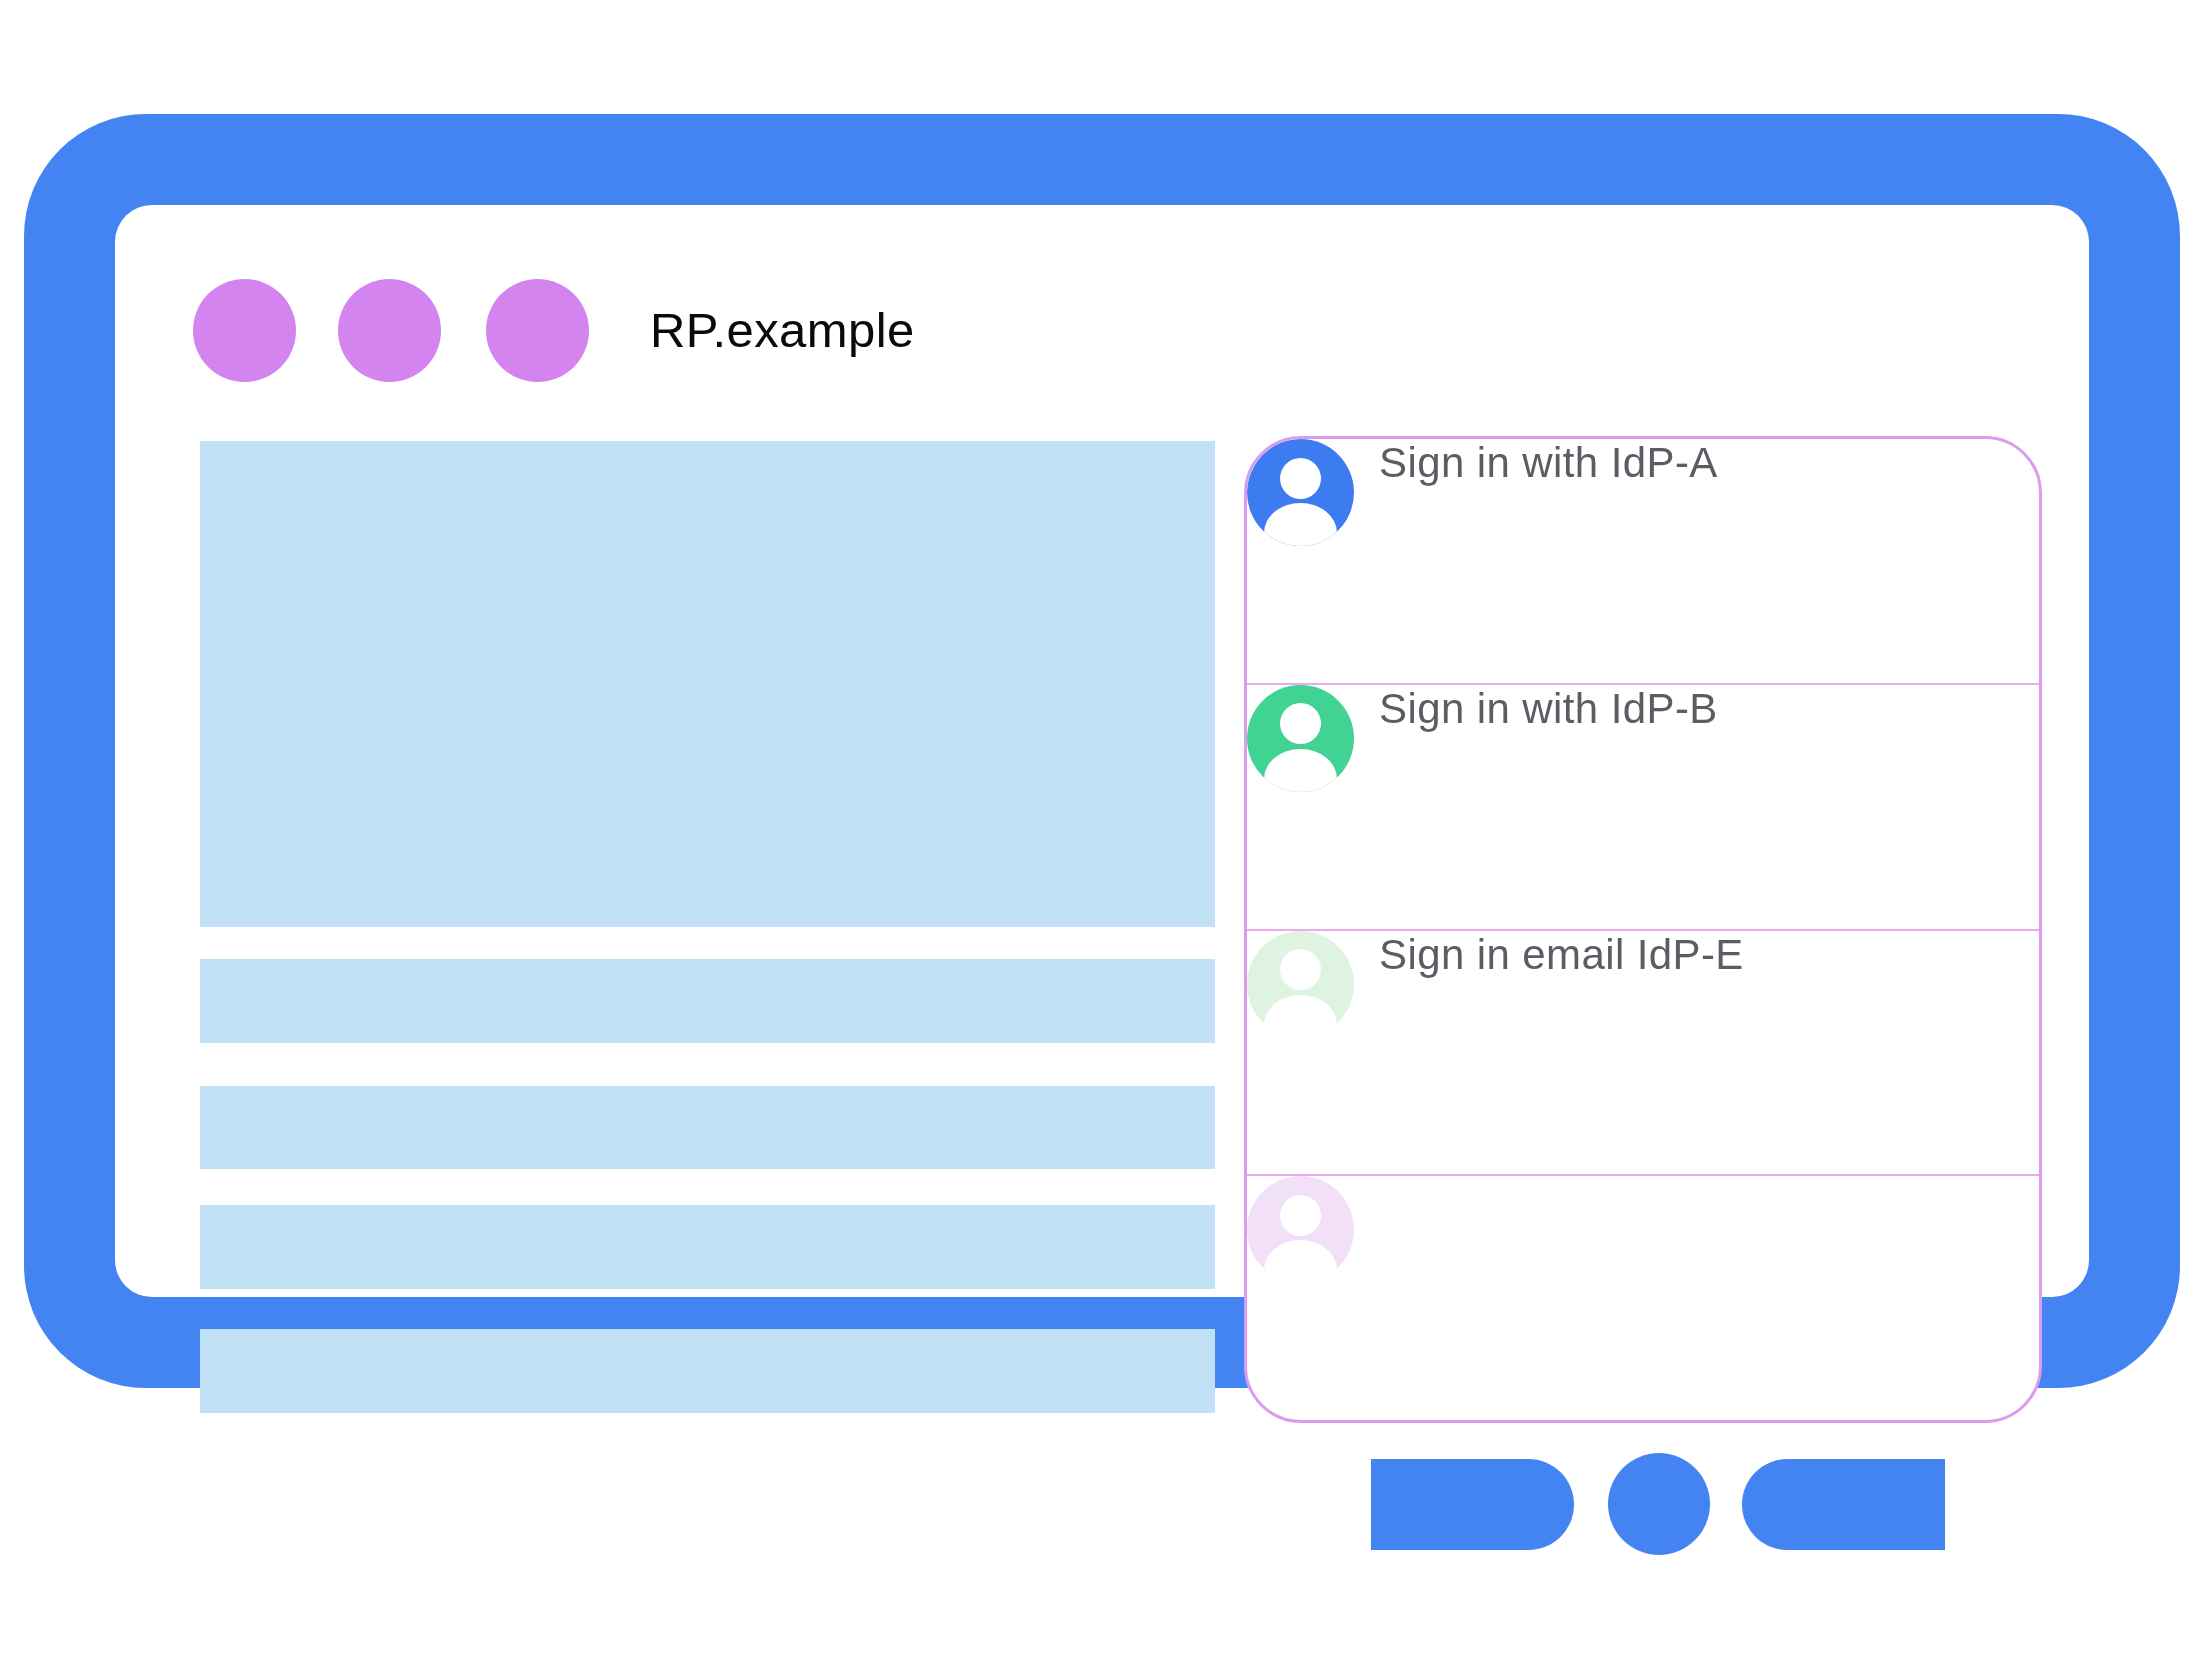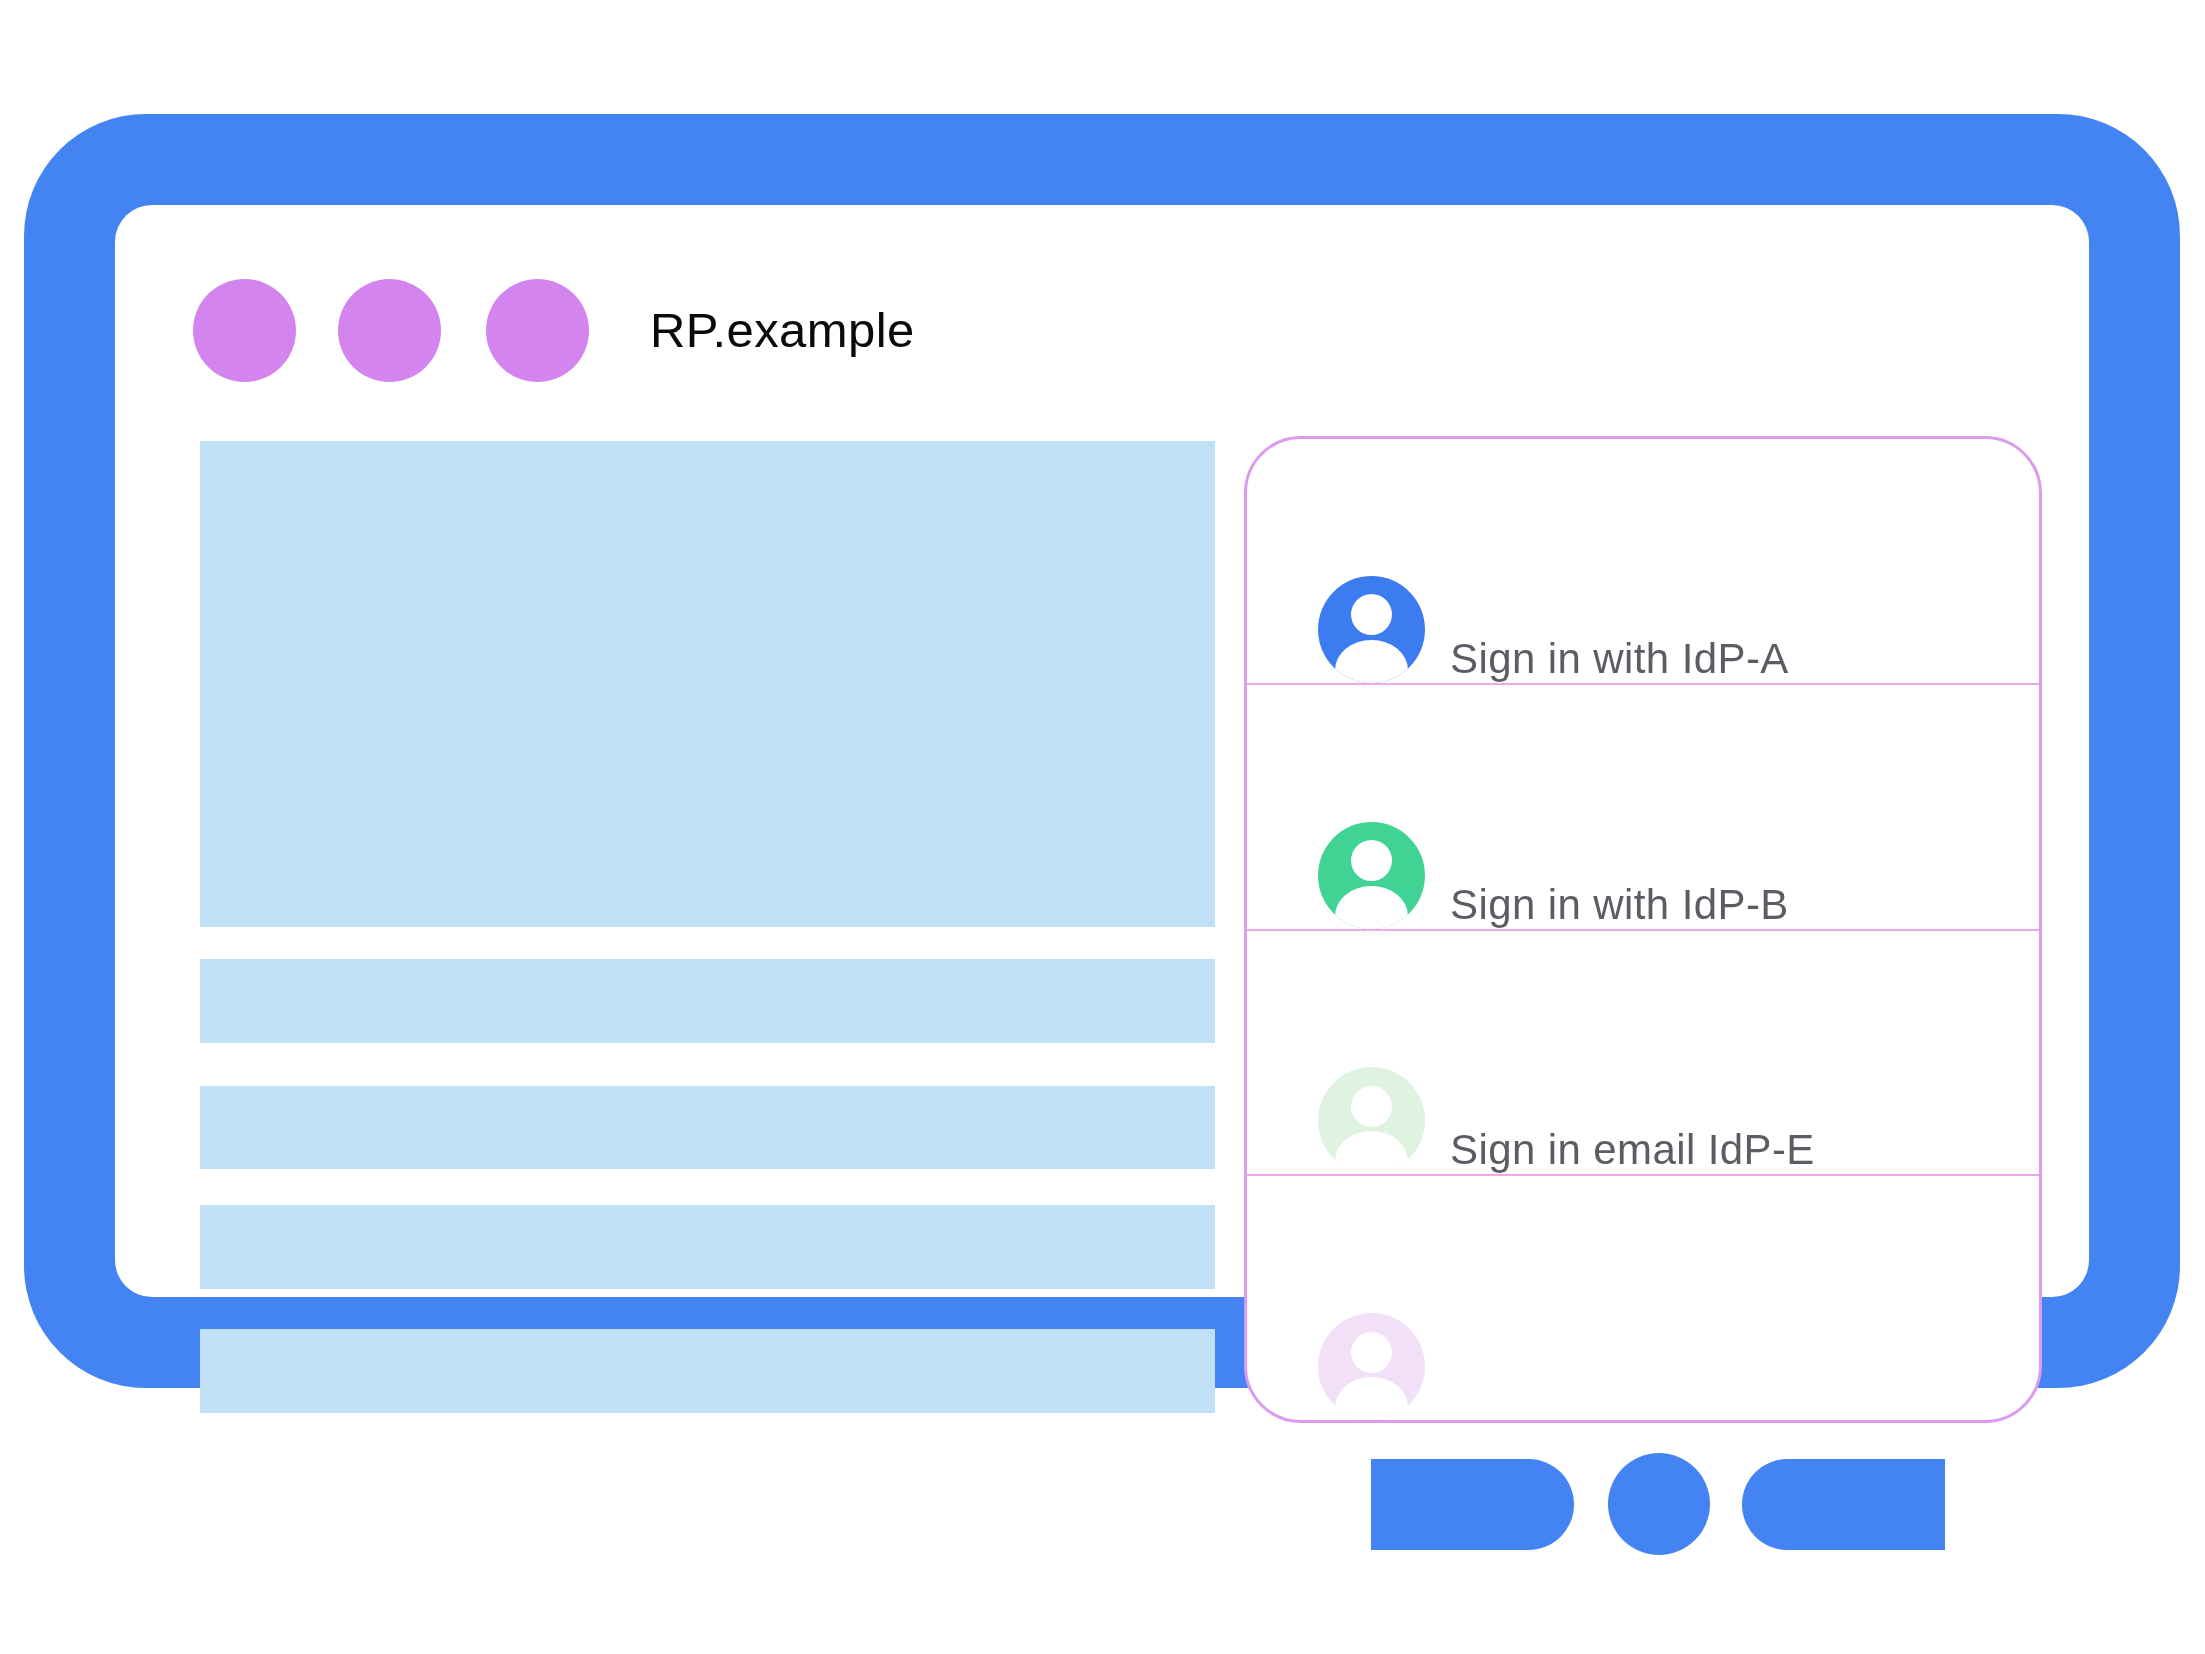--- a/index.html
+++ b/index.html
@@ -50,21 +50,21 @@
   .block.l3{top:1000px;height:84px;}
   .block.l4{top:1124px;height:84px;}
   
   .signin-panel{
     position:absolute;left:1129px;top:231px;width:798px;height:987px;
     box-sizing:border-box;background:#ffffff;
     border:3.5px solid var(--panel-border);border-radius:57px;
     display:flex;flex-direction:column;overflow:hidden;
   }
   .signin-row{
-    flex:1 1 0;display:flex;align-items:flex-end;padding-left:71px;
+    flex:1 1 0;display:flex;align-items:flex-start;
     border-bottom:2.6px solid var(--divider);cursor:pointer;
     box-sizing:border-box;background:transparent;
   }
   .signin-row:last-child{border-bottom:none;}
   .avatar{
     width:107px;height:107px;border-radius:50%;position:relative;
     overflow:hidden;flex:0 0 auto;
   }
   .avatar .head{
     position:absolute;left:33px;top:18.5px;width:41px;height:41px;

